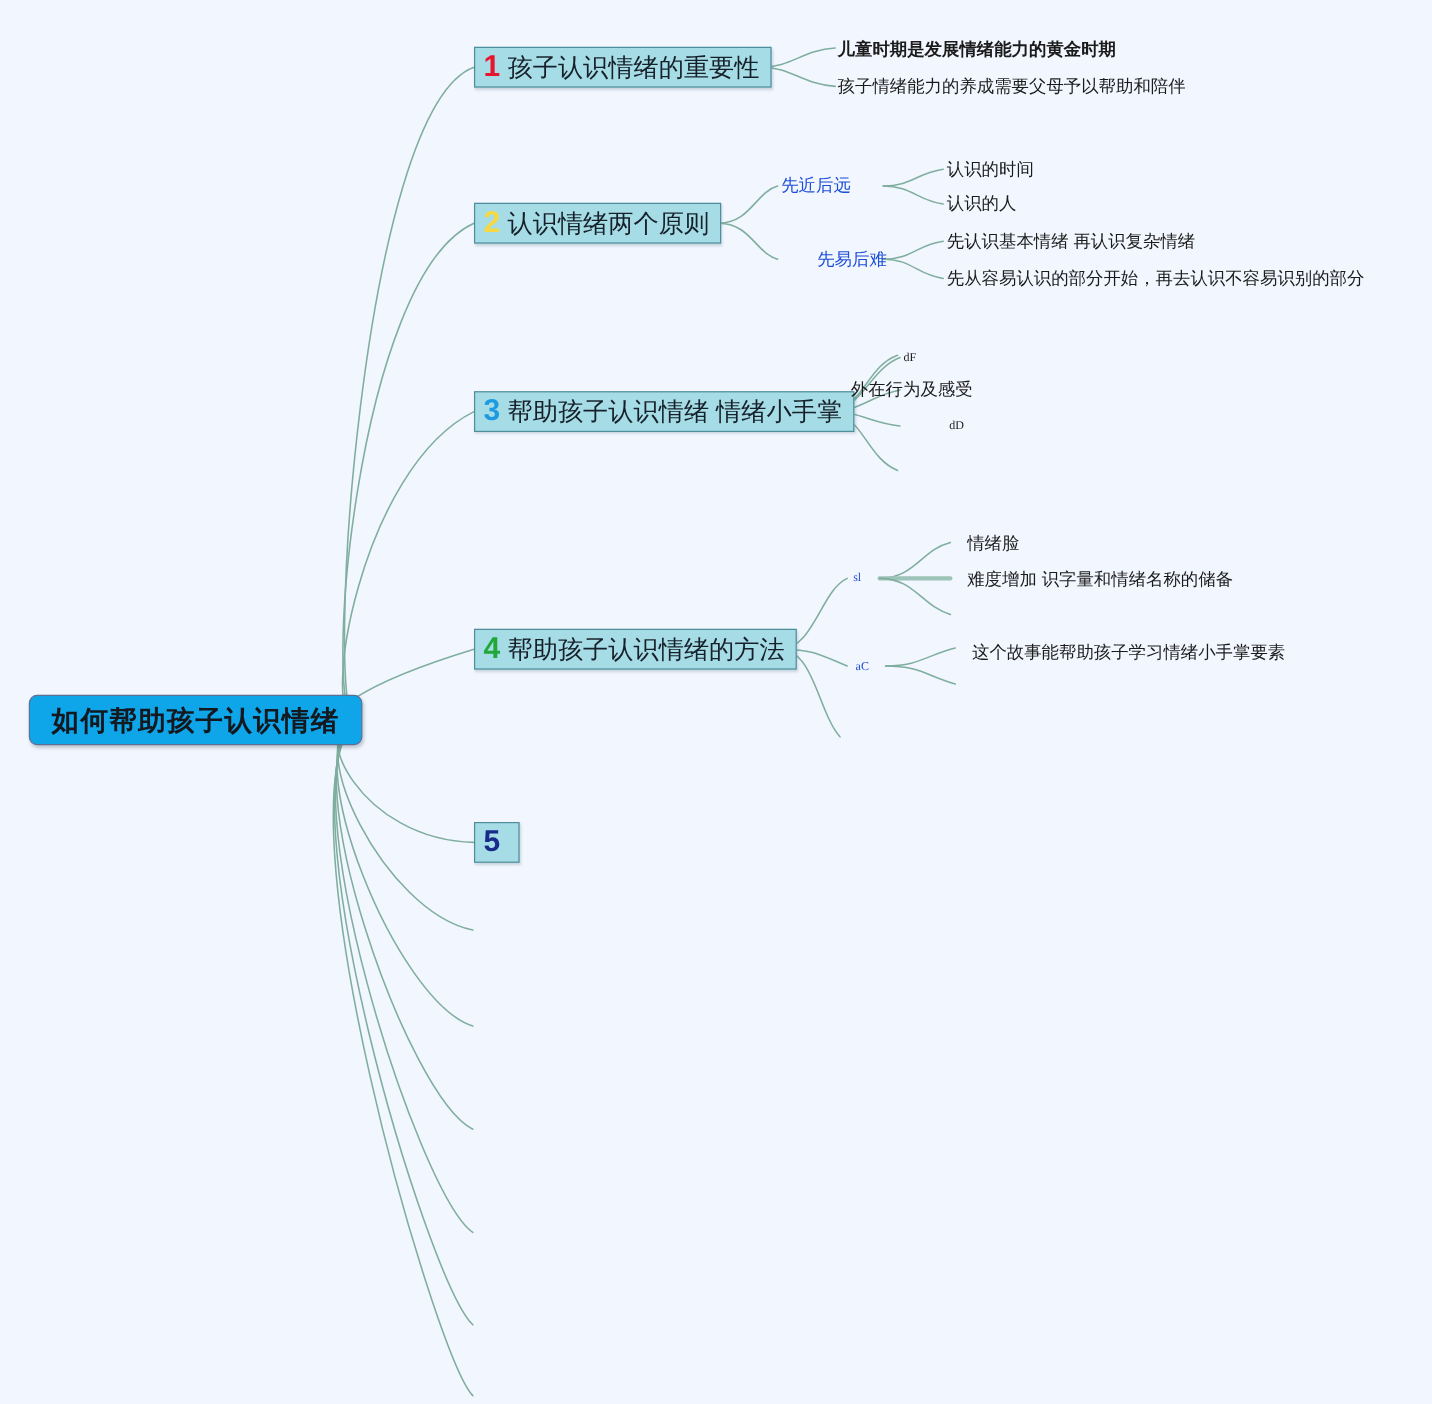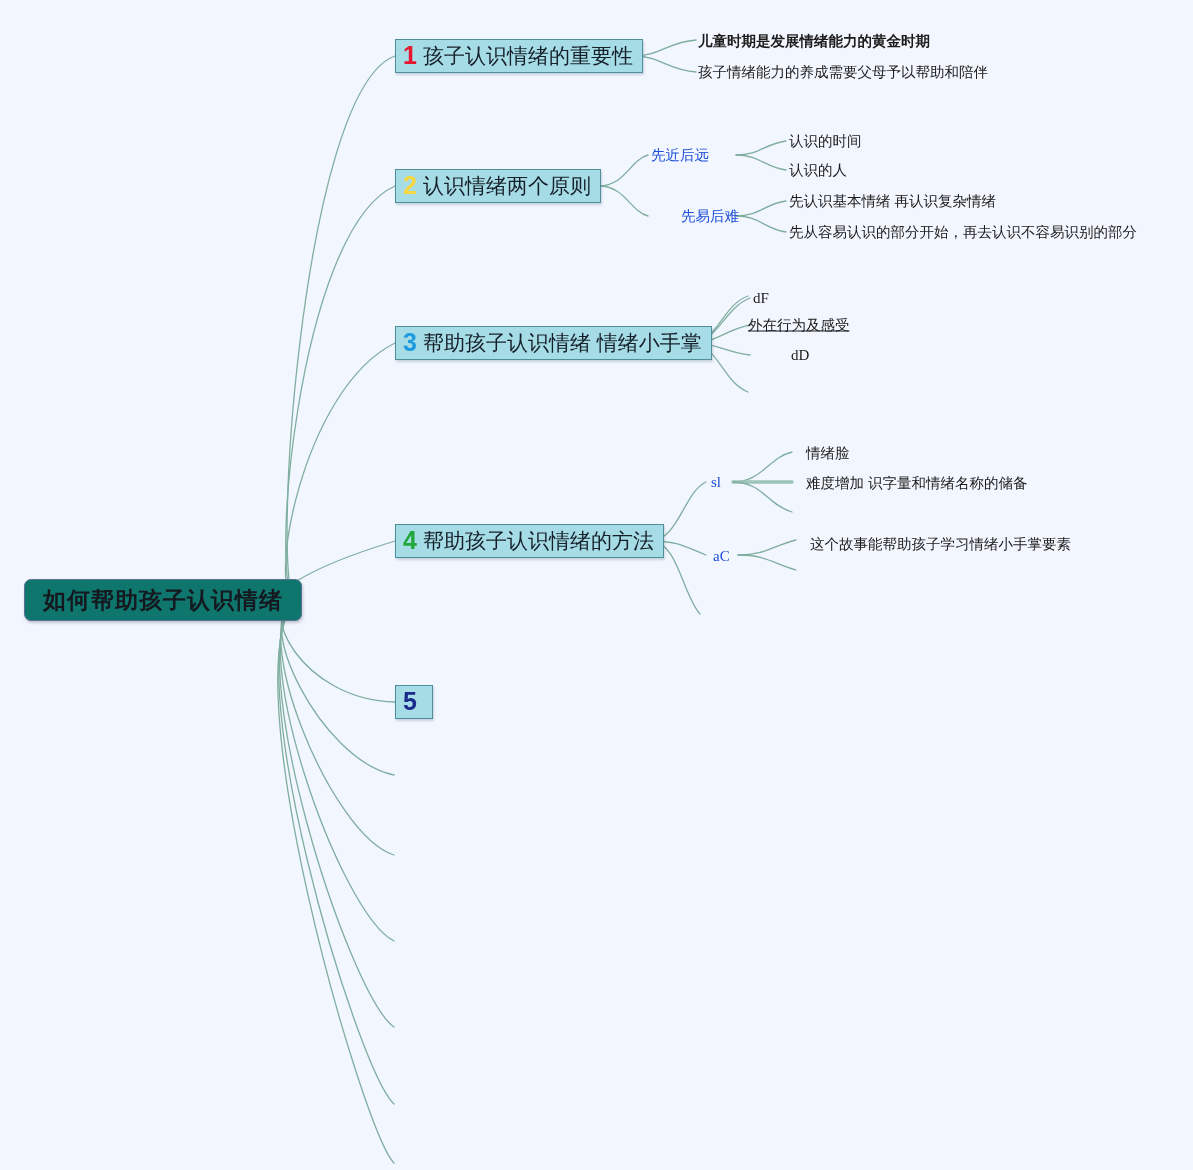--- a/index.html
+++ b/index.html
@@ -13,21 +13,21 @@
   #links{position:absolute;left:0;top:0;width:1193px;height:1170px;}
 
   .node{position:absolute;box-sizing:border-box;white-space:nowrap;}
 
   
   .root-node{
     left:24px;top:579px;
     height:42px;
     padding:0 18px;
     display:flex;align-items:center;
-    background:#0f766e;
+    background:#0ea5e9;
     border:1px solid #5b7093;
     border-radius:7px;
     color:#14181f;
     font-size:23px;font-weight:bold;
     letter-spacing:1px;
     box-shadow:1px 2px 3px rgba(40,55,80,.25);
   }
 
   
   .branch-node{
@@ -52,21 +52,21 @@
   .sub-node{
     font-size:14.5px;color:#1d4ed8;
     transform:translateY(-50%);
   }
   .leaf-node{
     font-size:14.5px;color:#1b1b1b;
     transform:translateY(-50%);
   }
   .leaf-node.latin, .sub-node.latin{
     font-family:"Liberation Serif","DejaVu Serif",serif;
-    font-size:15px;
+    font-size:10px;
   }
 </style>
 </head>
 <body>
 
 <div id="mindmap">
 
   <svg id="links" viewBox="0 0 1193 1170" xmlns="http://www.w3.org/2000/svg">
     <g fill="none" stroke="#7fae9f" stroke-width="1.3" stroke-linecap="round">
 
@@ -133,21 +133,21 @@
   <div class="node leaf-node" style="left:789px;top:141px;">认识的时间</div>
   <div class="node leaf-node" style="left:789px;top:170px;">认识的人</div>
   <div class="node leaf-node" style="left:789px;top:201px;">先认识基本情绪 再认识复杂情绪</div>
   <div class="node leaf-node" style="left:789px;top:232px;">先从容易认识的部分开始，再去认识不容易识别的部分</div>
 
   <div class="node branch-node" style="left:395px;top:326px;">
     <span class="branch-num" style="color: rgb(30, 155, 224);">3</span>
     <span class="branch-label">帮助孩子认识情绪 情绪小手掌</span>
   </div>
   <div class="node leaf-node latin" style="left:753px;top:298px;">dF</div>
-  <div class="node leaf-node" style="left:748px;top:325px;text-decoration:underline;">外在行为及感受</div>
+  <div class="node leaf-node" style="left:709px;top:325px;">外在行为及感受</div>
   <div class="node leaf-node latin" style="left:791px;top:355px;">dD</div>
 
   <div class="node branch-node" style="left:395px;top:524px;">
     <span class="branch-num" style="color: rgb(34, 168, 58);">4</span>
     <span class="branch-label">帮助孩子认识情绪的方法</span>
   </div>
   <div class="node sub-node latin" style="left:711px;top:482px;">sl</div>
   <div class="node sub-node latin" style="left:713px;top:556px;">aC</div>
   <div class="node leaf-node" style="left:806px;top:453px;">情绪脸</div>
   <div class="node leaf-node" style="left:806px;top:483px;">难度增加 识字量和情绪名称的储备</div>

